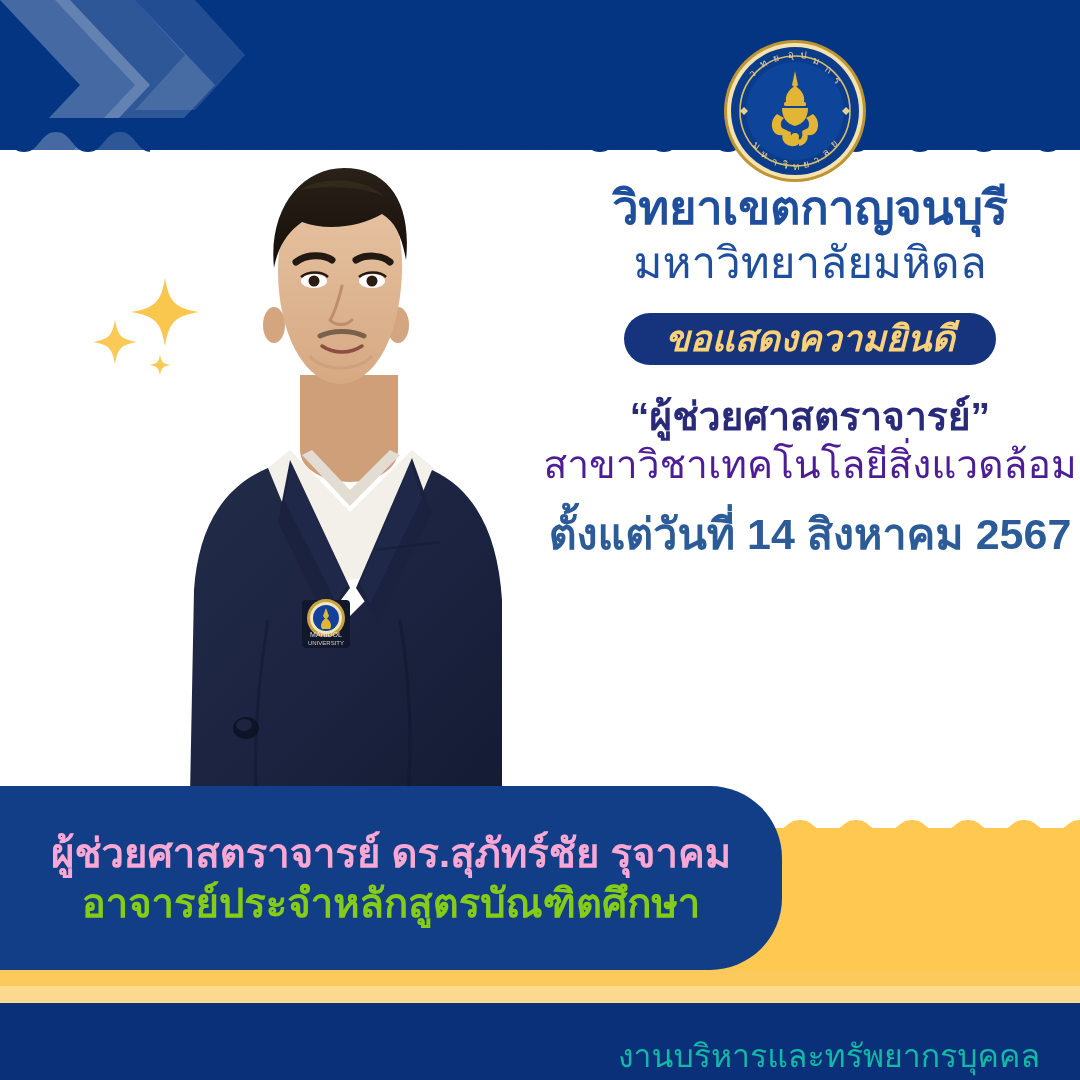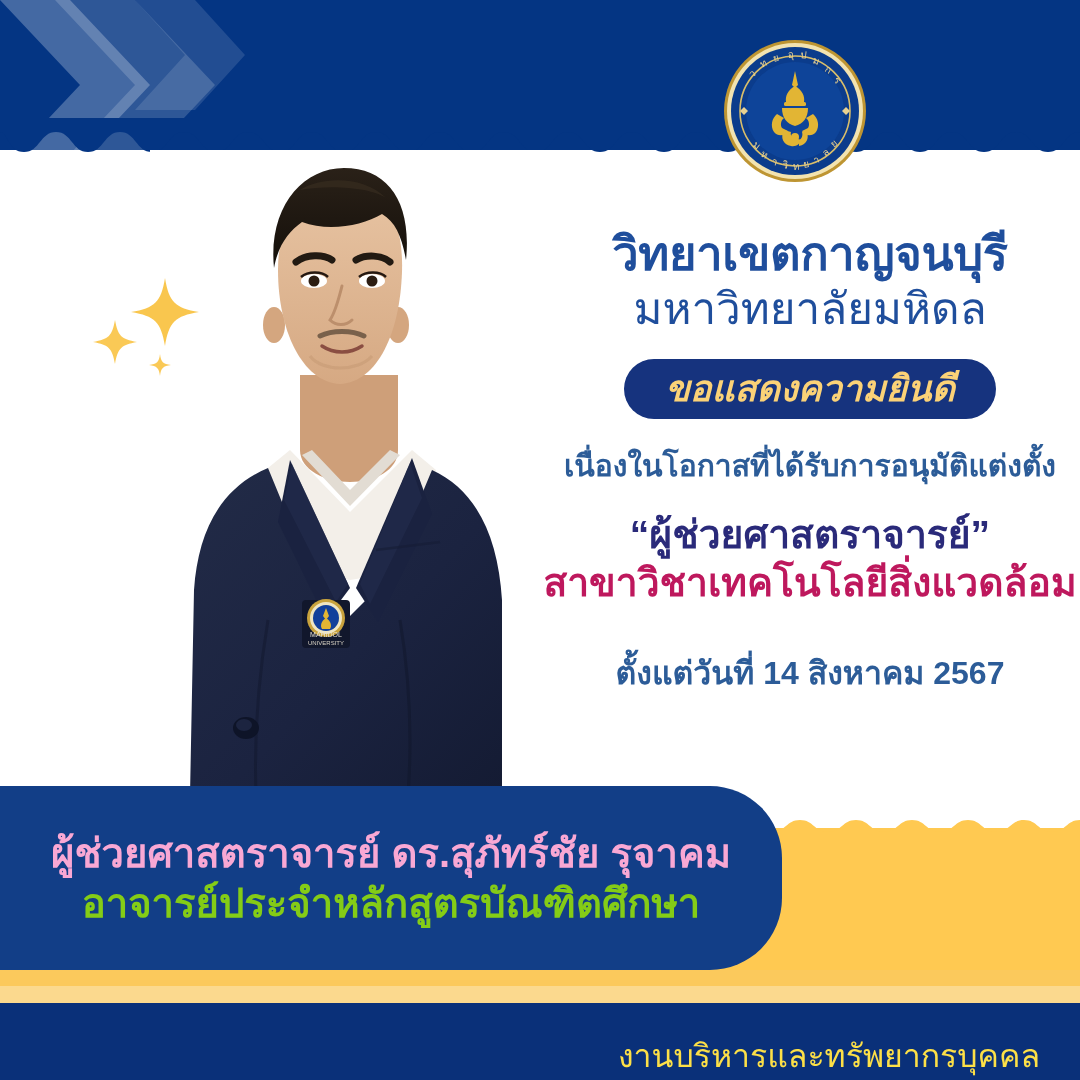--- a/index.html
+++ b/index.html
@@ -61,33 +61,32 @@
     width: 540px;
     z-index: 5;
     text-align: center;
   }
   .campus-title {
     font-size: 47px;
     font-weight: 700;
     color: #1F4E9C;
     line-height: 1.12;
     letter-spacing: -0.3px;
-    margin-top: 46px;
   }
   .university-name {
     font-size: 44px;
     font-weight: 400;
     color: #1F4E9C;
     line-height: 1.2;
     margin-top: 2px;
   }
   .congrats-pill {
     margin: 24px auto 0 auto;
     width: 372px;
-    height: 60px;
+    height: 52px;
     border-radius: 34px;
     background: #16337E;
     display: flex;
     align-items: center;
     justify-content: center;
   }
   .congrats-pill span {
     font-size: 36px;
     font-weight: 700;
     font-style: italic;
@@ -103,27 +102,27 @@
   }
   .position-title {
     margin-top: 26px;
     font-size: 39px;
     font-weight: 700;
     color: #2A2A7A;
     line-height: 1.22;
   }
   .position-field {
     font-size: 39px;
-    font-weight: 700;
-    color: #be185d;
+    font-weight: 400;
+    color: #4c1d95;
     line-height: 1.22;
   }
   .effective-date {
-    margin-top: 48px;
-    font-size: 32px;
+    margin-top: 20px;
+    font-size: 43px;
     font-weight: 700;
     color: #2C5C98;
     line-height: 1.2;
   }
 
   
   .portrait {
     position: absolute;
     left: 150px;
     top: 150px;
@@ -216,21 +215,21 @@
     z-index: 5;
     display: flex;
     align-items: center;
     justify-content: flex-end;
     padding-right: 40px;
     box-sizing: border-box;
   }
   .footer-text {
     font-size: 32px;
     font-weight: 400;
-    color: #fde047;
+    color: #14b8a6;
     line-height: 1.2;
     margin-top: 30px;
   }
 </style>
 </head>
 <body>
 
 <div id="poster">
 
   <div class="header-band"></div>
@@ -312,21 +311,20 @@
 
   <div class="right-col">
     <div class="campus-title">วิทยาเขตกาญจนบุรี</div>
     <div class="university-name">มหาวิทยาลัยมหิดล</div>
 
     <div class="congrats-pill">
       <span>ขอแสดงความยินดี</span>
     </div>
 
     <div class="occasion">
-      <div>เนื่องในโอกาสที่ได้รับการอนุมัติแต่งตั้ง</div>
     </div>
 
     <div class="position-title">“ผู้ช่วยศาสตราจารย์”</div>
     <div class="position-field">สาขาวิชาเทคโนโลยีสิ่งแวดล้อม</div>
 
     <div class="effective-date">ตั้งแต่วันที่ 14 สิงหาคม 2567</div>
   </div>
 
   <svg class="portrait" viewBox="0 0 400 645">
     <defs>

